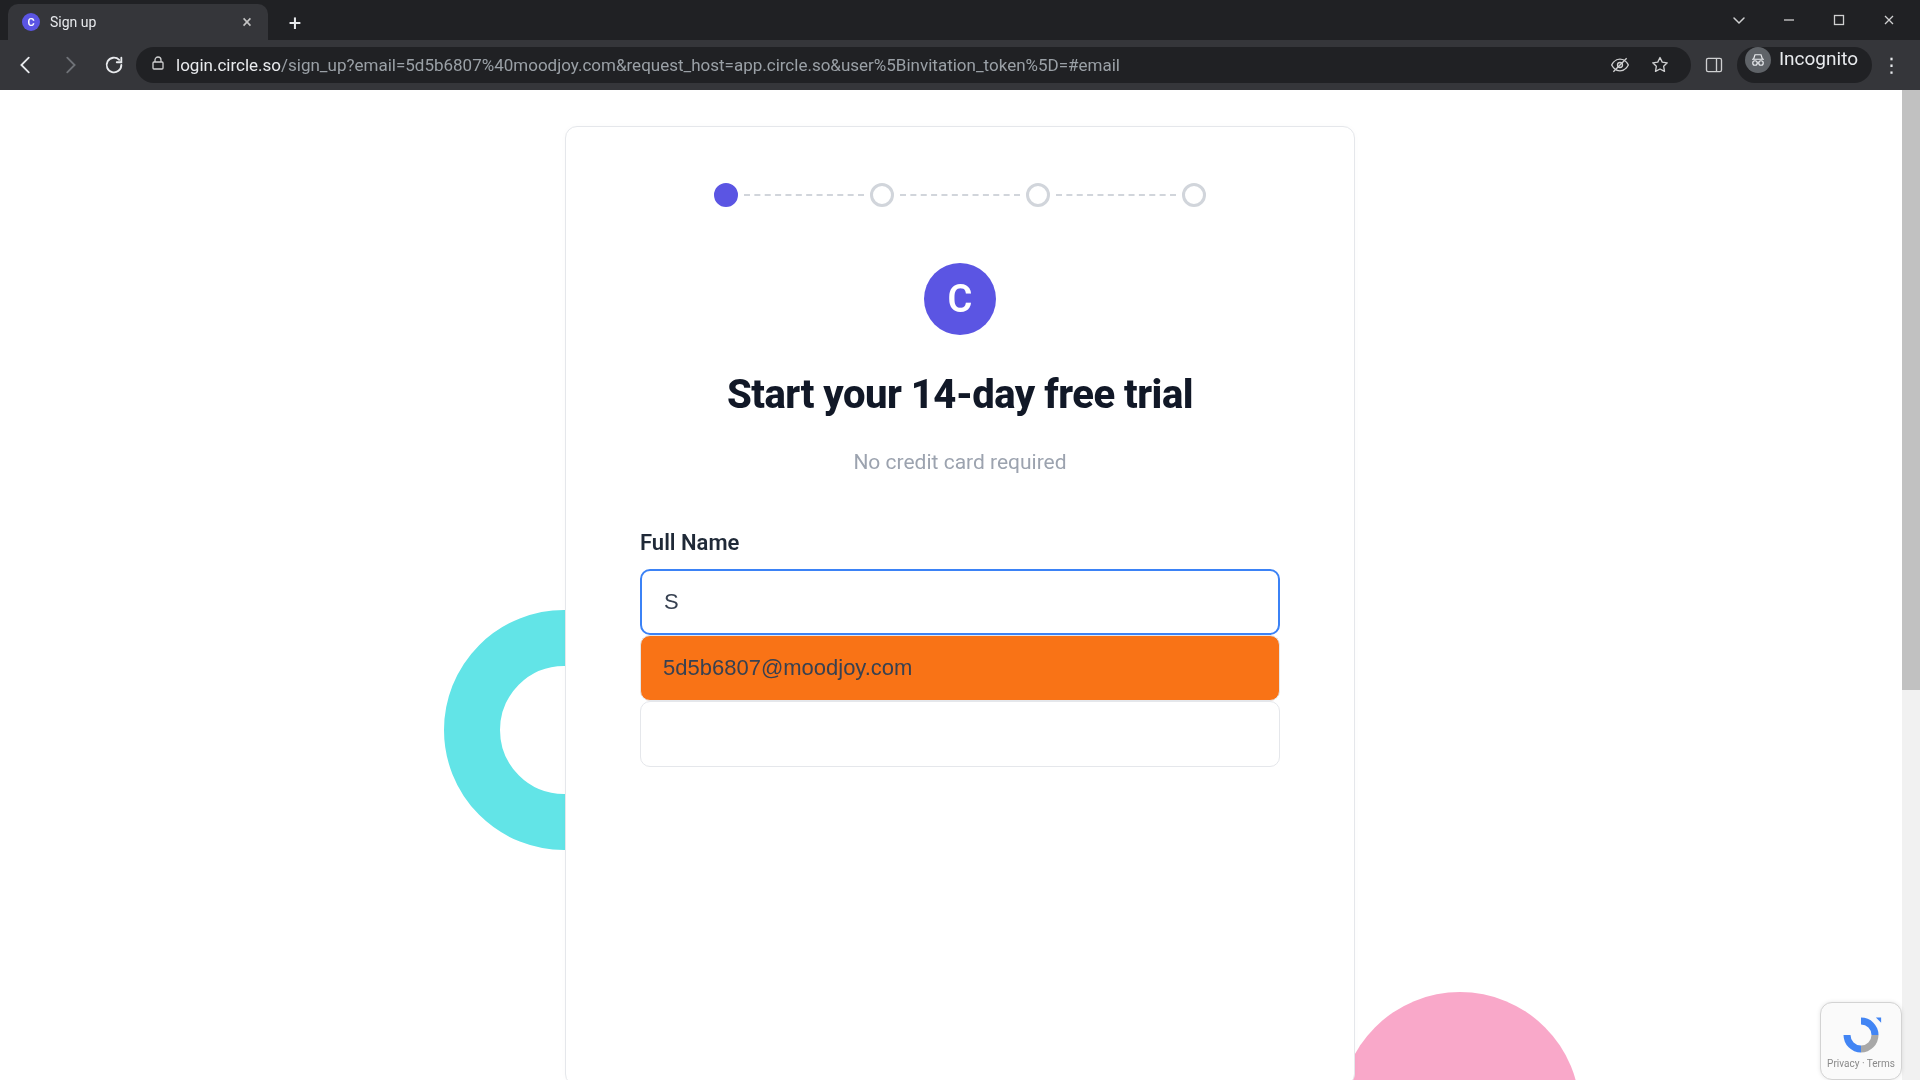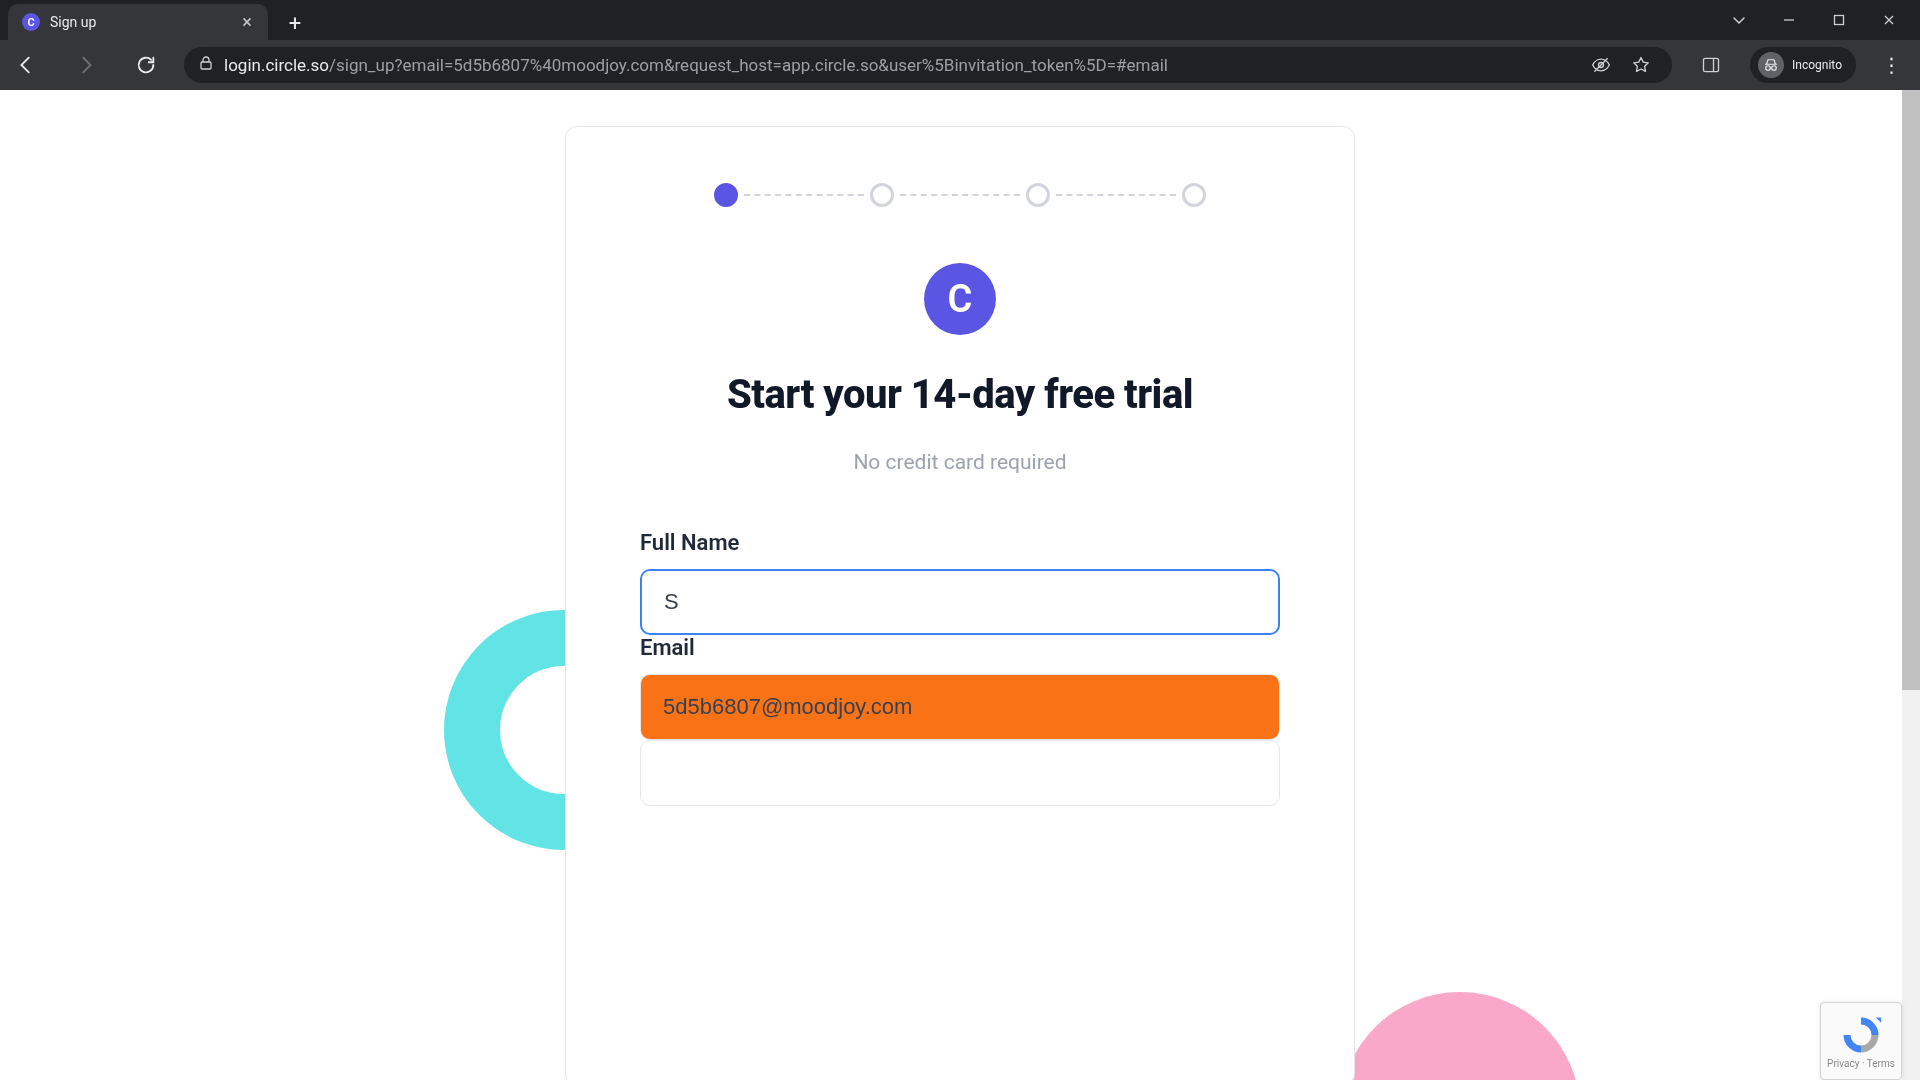--- a/index.html
+++ b/index.html
@@ -10,30 +10,30 @@
     .tab-bar { height: 40px; background: #202124; display: flex; align-items: flex-end; padding-left: 8px; }
     .tab { display: flex; align-items: center; background: #35363a; color: #e8eaed; height: 36px; padding: 0 12px 0 14px; border-top-left-radius: 10px; border-top-right-radius: 10px; width: 260px; gap: 10px; font-size: 14px; }
     .tab-favicon { width: 18px; height: 18px; border-radius: 50%; background: #5b55e3; display: flex; align-items: center; justify-content: center; color: #fff; font-size: 11px; font-weight: 600; }
     .tab-title { flex: 1; color: #e8eaed; }
     .tab-close { color: #c4c4c4; font-size: 18px; line-height: 1; width: 18px; text-align: center; }
     .new-tab { width: 34px; height: 34px; display: flex; align-items: center; justify-content: center; color: #e8eaed; margin-left: 10px; }
     .plus-icon { font-size: 22px; }
     .tab-bar-right { margin-left: auto; display: flex; align-items: center; color: #cfd0d1; padding-right: 6px; }
     .win-ctl { width: 50px; height: 40px; display: flex; align-items: center; justify-content: center; }
 
-    .addr-bar { height: 50px; background: #35363a; display: flex; align-items: center; padding: 0 8px 0 4px; gap: 16px; }
+    .addr-bar { height: 50px; background: #35363a; display: flex; align-items: center; padding: 0 8px 0 4px; gap: 0; }
     .nav-btn { width: 44px; height: 44px; display: flex; align-items: center; justify-content: center; color: #e8eaed; }
     .nav-btn.disabled { color: #6f7277; }
     .addr-field { flex: 1; height: 36px; background: #202124; border-radius: 18px; display: flex; align-items: center; padding: 0 14px; gap: 10px; color: #cfd0d1; }
     .lock-ic { color: #cfd0d1; }
     .url-host { color: #e8eaed; font-size: 17px; }
     .url-rest { color: #9aa0a6; font-size: 17px; }
     .addr-right-icons { display: flex; align-items: center; gap: 6px; margin-left: auto; }
     .addr-icon { width: 34px; height: 34px; display: flex; align-items: center; justify-content: center; color: #cfd0d1; }
-    .incognito-pill { display: flex; align-items: center; gap: 8px; background: #202124; color: #e8eaed; height: 36px; padding: 0 14px 0 8px; border-radius: 18px; font-size: 12px; margin-left: 6px; }
+    .incognito-pill { display: flex; align-items: flex-start; gap: 8px; background: #202124; color: #e8eaed; height: 36px; padding: 0 14px 0 8px; border-radius: 18px; font-size: 19px; margin-left: 6px; }
     .incognito-circle { width: 26px; height: 26px; border-radius: 50%; background: #5f6368; display: flex; align-items: center; justify-content: center; }
     .more-btn { width: 40px; height: 40px; display: flex; align-items: center; justify-content: center; color: #e8eaed; font-size: 20px; letter-spacing: 1px; }
 
     
     .viewport { width: 100%; height: 990px; position: relative; background: #fff; overflow: hidden; }
 
     .deco-teal { position: absolute; left: 444px; top: 520px; width: 240px; height: 240px; border-radius: 50%; border: 56px solid #62e4e7; }
     .deco-pink { position: absolute; left: 1340px; top: 902px; width: 240px; height: 240px; border-radius: 50%; background: #f9a8c9; }
 
     .card { position: absolute; left: 565px; top: 36px; width: 790px; min-height: 960px; background: #fff; border: 1px solid #e5e7eb; border-radius: 12px; box-shadow: 0 0 6px rgba(0,0,0,0.02); display: flex; flex-direction: column; align-items: center; padding: 56px 40px 40px; }
@@ -52,21 +52,21 @@
     .form-label { font-size: 22px; font-weight: 600; color: #1f2937; margin-bottom: 14px; display: block; }
     .form-input { width: 100%; height: 66px; border: 1.5px solid #e5e7eb; border-radius: 10px; font-size: 22px; color: #374151; padding: 0 22px; outline: none; background: #fff; }
     .form-input.focused { border: 2px solid #3b82f6; }
     .form-input.readonly { background: #f97316; }
 
     
     .vscroll { position: absolute; right: 0; top: 0; width: 18px; height: 100%; background: #f1f1f1; }
     .vscroll-thumb { position: absolute; right: 0; top: 0; width: 18px; height: 600px; background: #c1c1c1; border-radius: 0; }
 
     
-    .recaptcha { position: absolute; right: 18px; bottom: 0; width: 82px; height: 78px; background: #fafafa; border: 1px solid #d3d3d3; border-radius: 4px; box-shadow: 0 0 4px rgba(0,0,0,0.1); display: flex; flex-direction: column; align-items: center; justify-content: center; gap: 2px; margin-top: 20px; }
+    .recaptcha { position: absolute; right: 18px; bottom: 0; width: 82px; height: 78px; background: #fafafa; border: 1px solid #d3d3d3; border-radius: 12px; box-shadow: 0 0 4px rgba(0,0,0,0.1); display: flex; flex-direction: column; align-items: center; justify-content: center; gap: 2px; margin-top: 20px; }
     .recaptcha-logo { width: 42px; height: 42px; position: relative; }
     .recaptcha-links { font-size: 10px; color: #8a8a8a; }
   </style>
 </head>
 <body>
 
 <div class="browser-chrome">
   <div class="tab-bar">
     <div class="tab">
       <div class="tab-favicon">C</div>
@@ -180,21 +180,20 @@
 
     <h1 class="headline">Start your 14-day free trial</h1>
     <div class="subhead">No credit card required</div>
 
     <div class="form">
       <div>
         <label class="form-label">Full Name</label>
         <input class="form-input focused" value="S" style="">
       </div>
       <div>
-        <label class="form-label">Email</label>
         <input class="form-input readonly" value="5d5b6807@moodjoy.com" style="">
       </div>
       <div>
         <input type="password" class="form-input" value="" style="">
       </div>
     </div>
   </div>
 
   <div class="vscroll">
     <div class="vscroll-thumb"></div>

